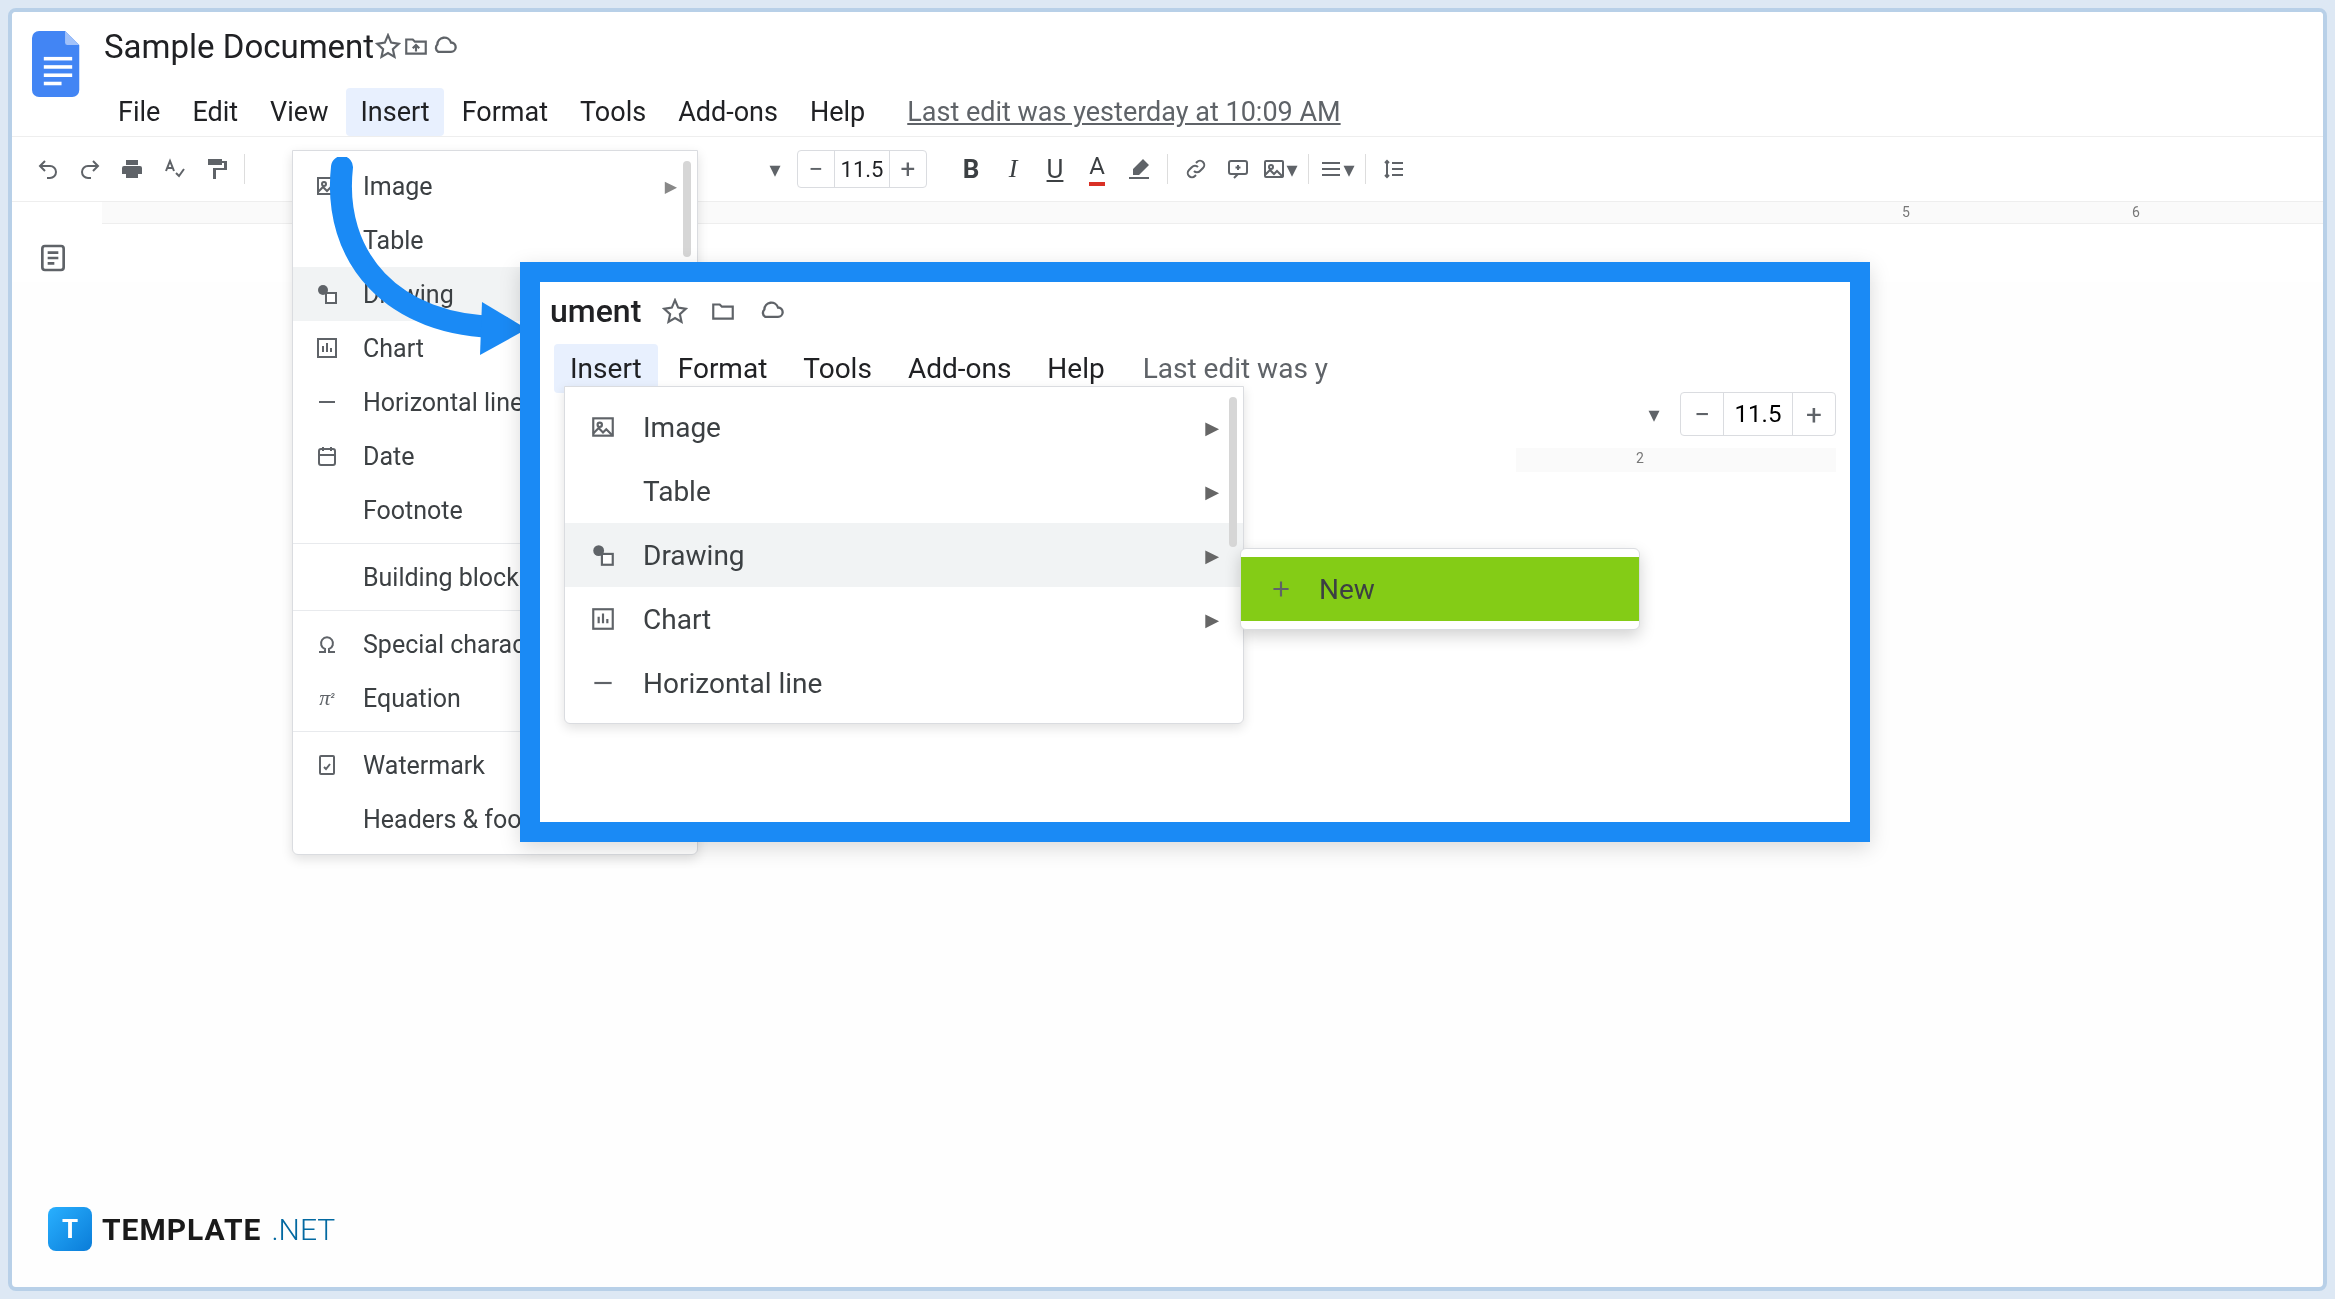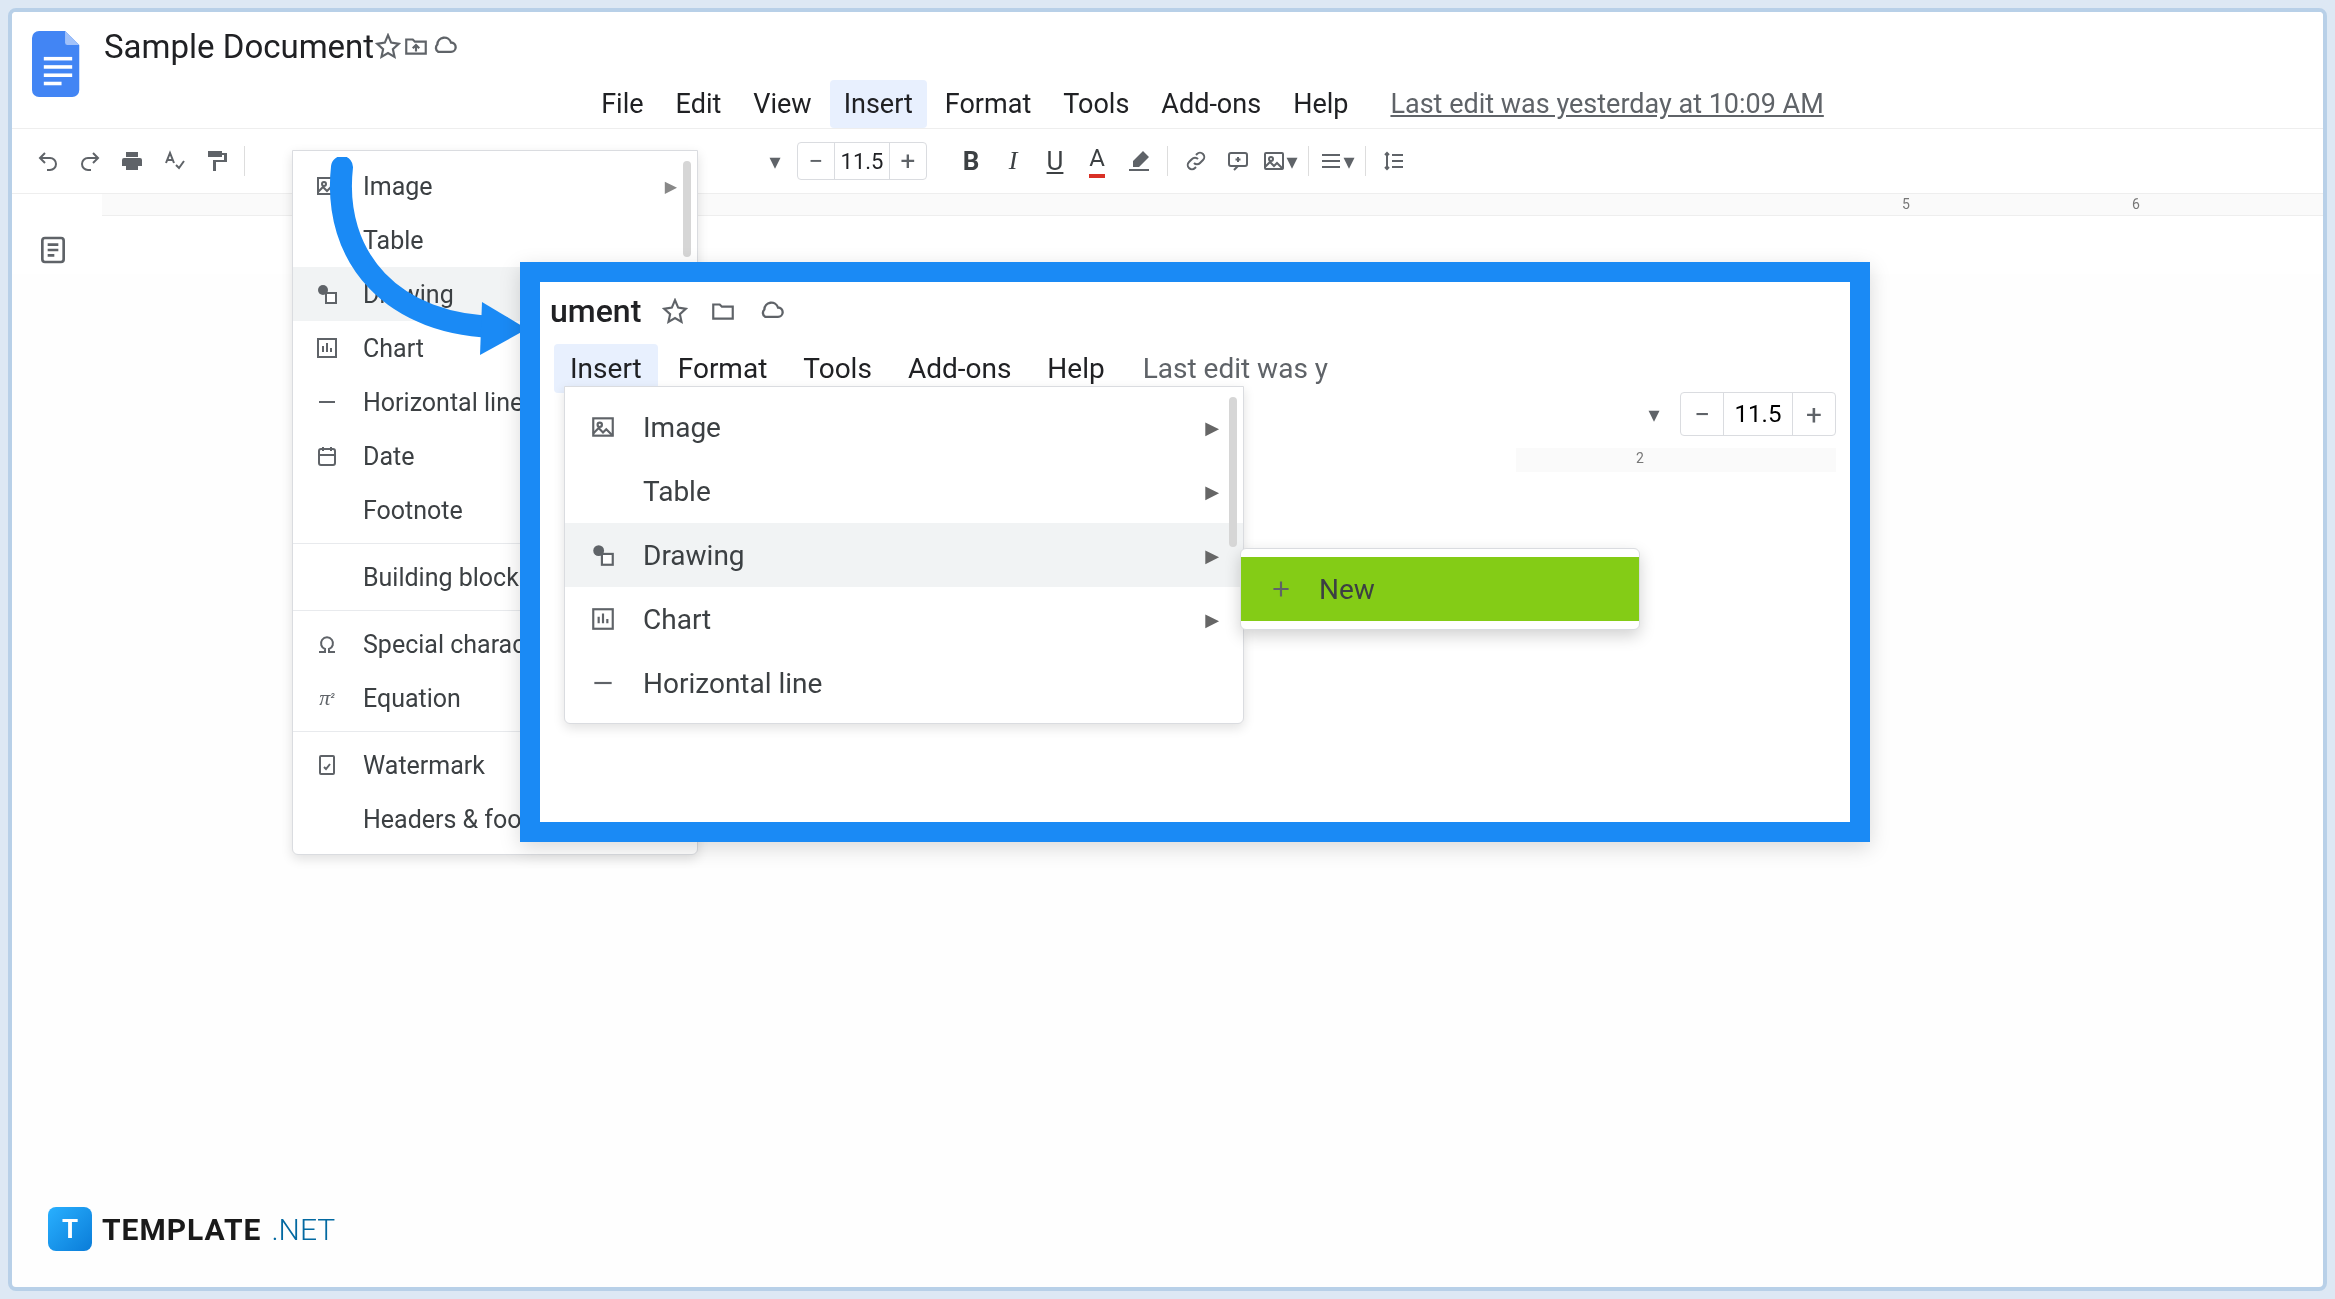--- a/index.html
+++ b/index.html
@@ -7,21 +7,21 @@
 .frame { position: absolute; left: 8px; top: 8px; right: 8px; bottom: 8px; border: 4px solid #b8d0e8; border-radius: 8px; background: #fefefe; overflow: hidden; }
 
 
 .header { display: flex; align-items: flex-start; padding: 12px 16px 0; background: #fff; }
 .docs-logo { width: 60px; height: 80px; display: flex; align-items: center; justify-content: center; }
 .docs-logo svg { width: 52px; height: 68px; }
 .header-content { flex: 1; padding-left: 16px; }
 .title-row { display: flex; align-items: center; height: 44px; }
 .doc-title { font-size: 33px; color: #202124; font-weight: 400; }
 .title-icon { width: 28px; height: 28px; color: #5f6368; display:flex; align-items:center; justify-content:center; cursor:pointer; }
-.menubar { display: flex; gap: 4px; align-items: center; height: 48px; margin-top: 12px; justify-content: center; }
+.menubar { display: flex; gap: 4px; align-items: center; height: 48px; margin-top: 20px; }
 .menu-item { padding: 8px 14px; font-size: 27px; color: #202124; cursor: pointer; border-radius: 4px; }
 .menu-item.active { background: #e8f0fe; }
 .last-edit { margin-left: 24px; font-size: 27px; color: #5f6368; text-decoration: underline; cursor:pointer; }
 
 
 .toolbar { display: flex; align-items: center; padding: 8px 16px; border-top: 1px solid #eee; border-bottom: 1px solid #eee; background:#fff; gap: 2px; height: 66px; }
 .tool-btn { width: 40px; height: 40px; display:flex; align-items:center; justify-content:center; color:#5f6368; cursor:pointer; border-radius:4px; font-size:22px; }
 .tool-sep { width:1px; height:30px; background:#ddd; margin:0 6px; }
 .font-size-group { display:flex; align-items:center; border:1px solid #dadce0; border-radius:4px; }
 .font-size-btn { width:36px; height:36px; display:flex; align-items:center; justify-content:center; color:#5f6368; cursor:pointer; font-size:26px; }

